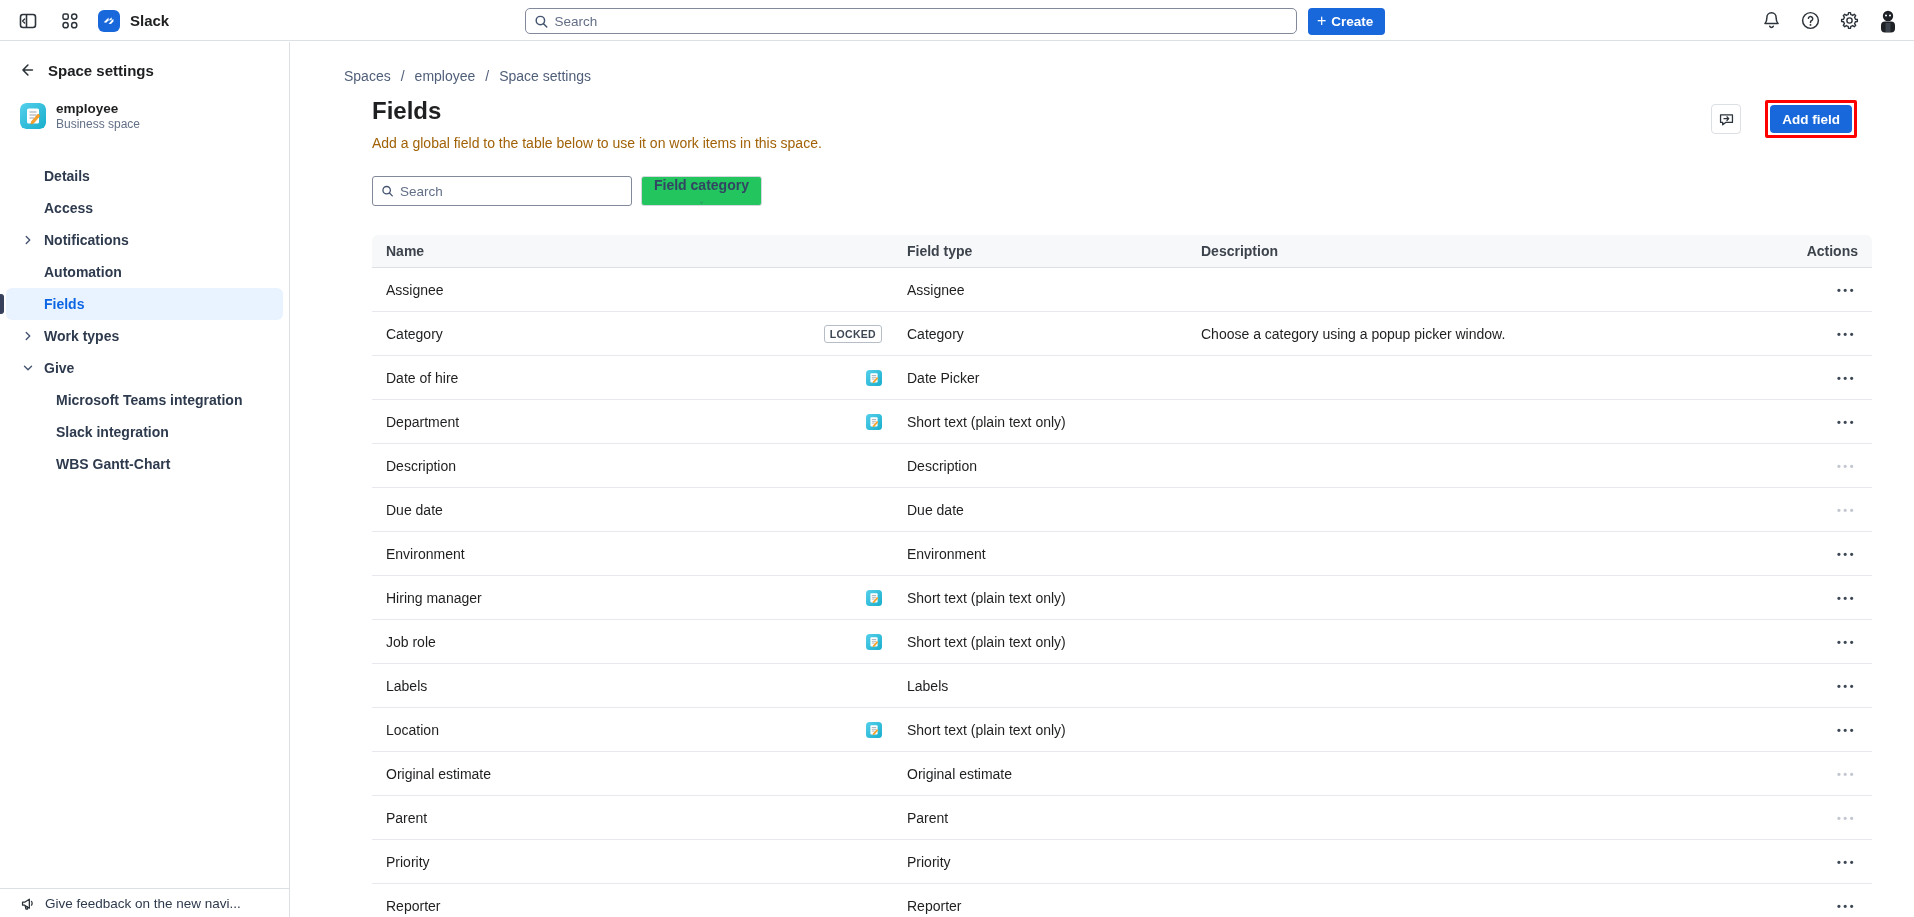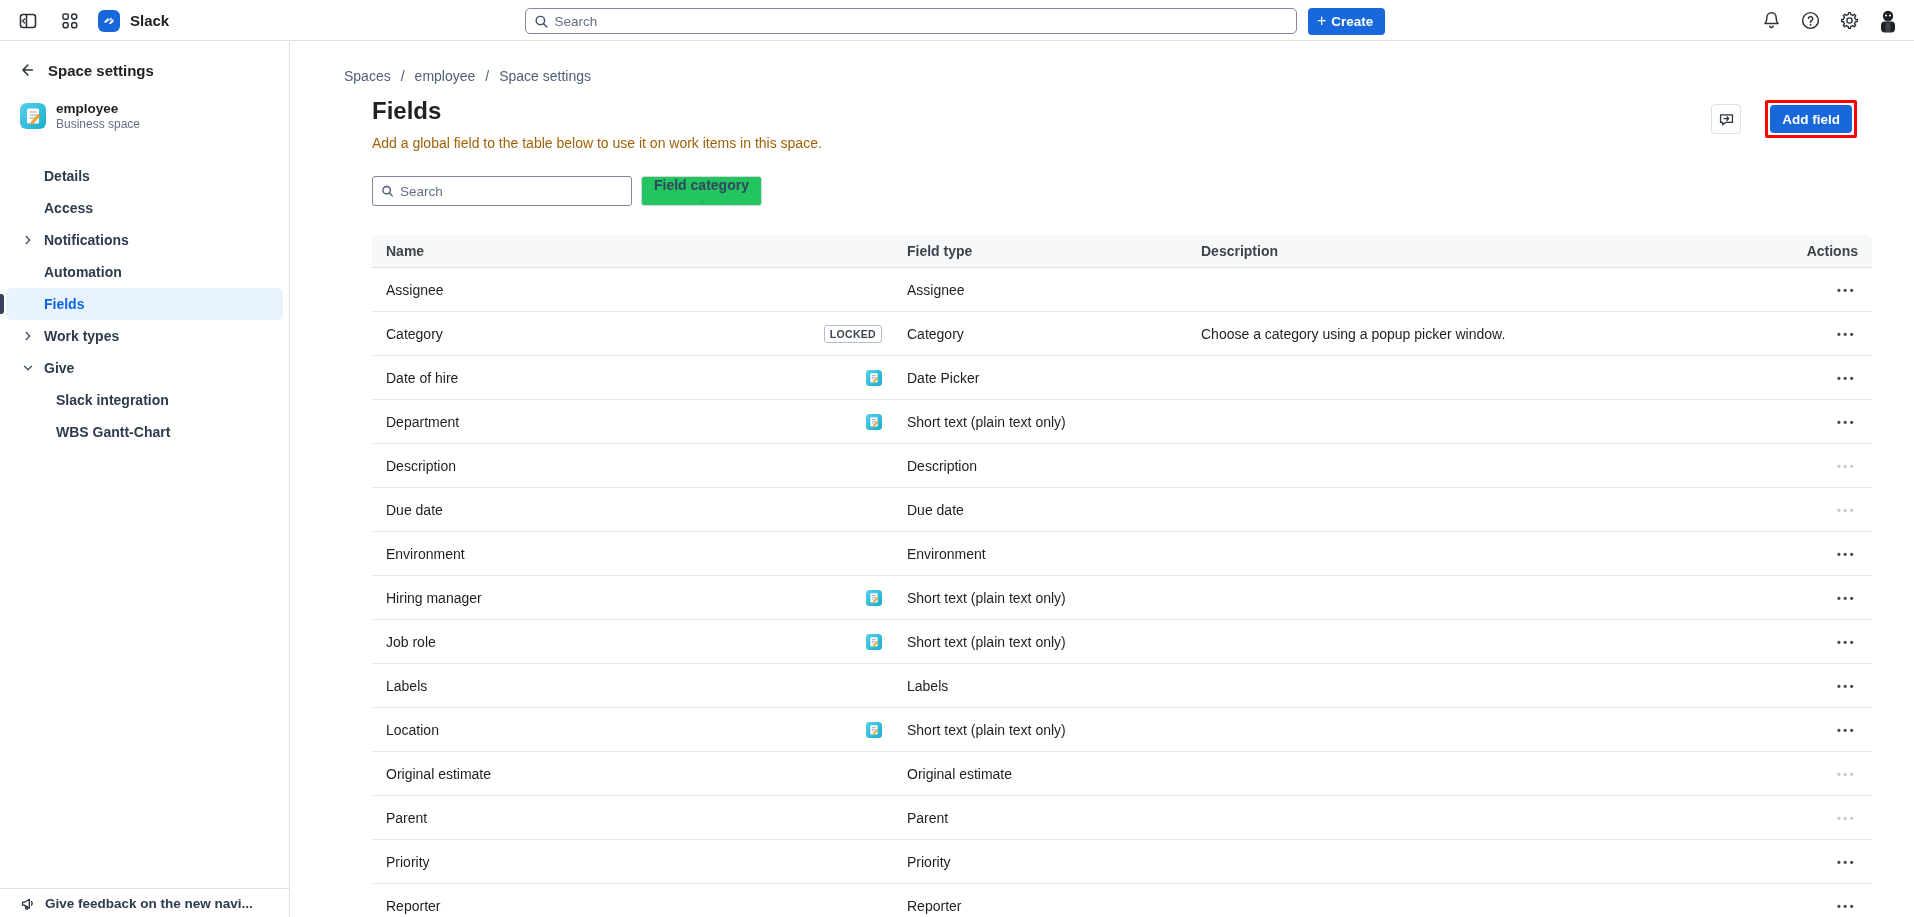--- a/index.html
+++ b/index.html
@@ -39,21 +39,21 @@
     font-size:14px; color:#2e3a4d; font-weight:600; margin:0 6px; border-radius:6px; }
   .nav-item .chev { position:absolute; left:14px; width:16px; height:16px; display:flex;
     align-items:center; justify-content:center; }
   .nav-item .lbl { margin-left:38px; }
   .nav-item.indent .lbl { margin-left:50px; }
   .nav-item.selected { background:#e9f2ff; color:#0c66e4; }
   .nav-item.selected::before { content:""; position:absolute; left:-6px; top:6px; width:4px; height:20px;
     background:#38415b; border-radius:0 3px 3px 0; }
   .side-footer { position:absolute; left:0; right:0; bottom:0; height:29px; border-top:1px solid #dcdfe4;
     display:flex; align-items:center; gap:8px; padding:0 16px 0 20px; cursor:pointer; }
-  .side-footer .lbl { font-size:13.5px; font-weight:700; color:#2e3a4d; white-space:nowrap;
+  .side-footer .lbl { font-size:13.5px; font-weight:400; color:#2e3a4d; white-space:nowrap;
     overflow:hidden; text-overflow:ellipsis; }
 
   
   .main { position:absolute; top:42px; left:291px; width:1623px; height:875px; background:#fff;padding-left:17px; }
   .breadcrumb { margin:26px 0 0 36px; font-size:14px; color:#505f79; display:flex; gap:10px; align-items:center; }
   .breadcrumb .crumb { cursor:pointer; }
   .content { margin-left:64px; }
   .page-title { margin-top:13px; font-size:24px; font-weight:700; color:#1e1f21; }
   .page-desc { margin-top:10px; font-size:14px; color:#a16207; }
   .controls { margin-top:25px; display:flex; gap:9px; align-items:center; }
@@ -231,20 +231,23 @@
       </div>
       <div class="nav-item">
         <span class="chev">
           <svg width="14" height="14" viewBox="0 0 16 16">
             <path d="M4 6l4 4 4-4" fill="none" stroke="#44546f" stroke-width="1.6" stroke-linecap="round" stroke-linejoin="round"></path>
           </svg>
         </span>
         <span class="lbl">Give</span>
       </div>
       <div class="nav-item indent">
+        <span class="lbl">Microsoft Teams integration</span>
+      </div>
+      <div class="nav-item indent">
         <span class="lbl">Slack integration</span>
       </div>
       <div class="nav-item indent">
         <span class="lbl">WBS Gantt-Chart</span>
       </div>
     </div>
 
   <div class="side-footer">
     <svg width="17" height="17" viewBox="0 0 20 20">
       <path d="M3 8.5v3.5h2.5l5.5 3.5V5L5.5 8.5z" fill="none" stroke="#2c333a" stroke-width="1.5" stroke-linejoin="round"></path>

